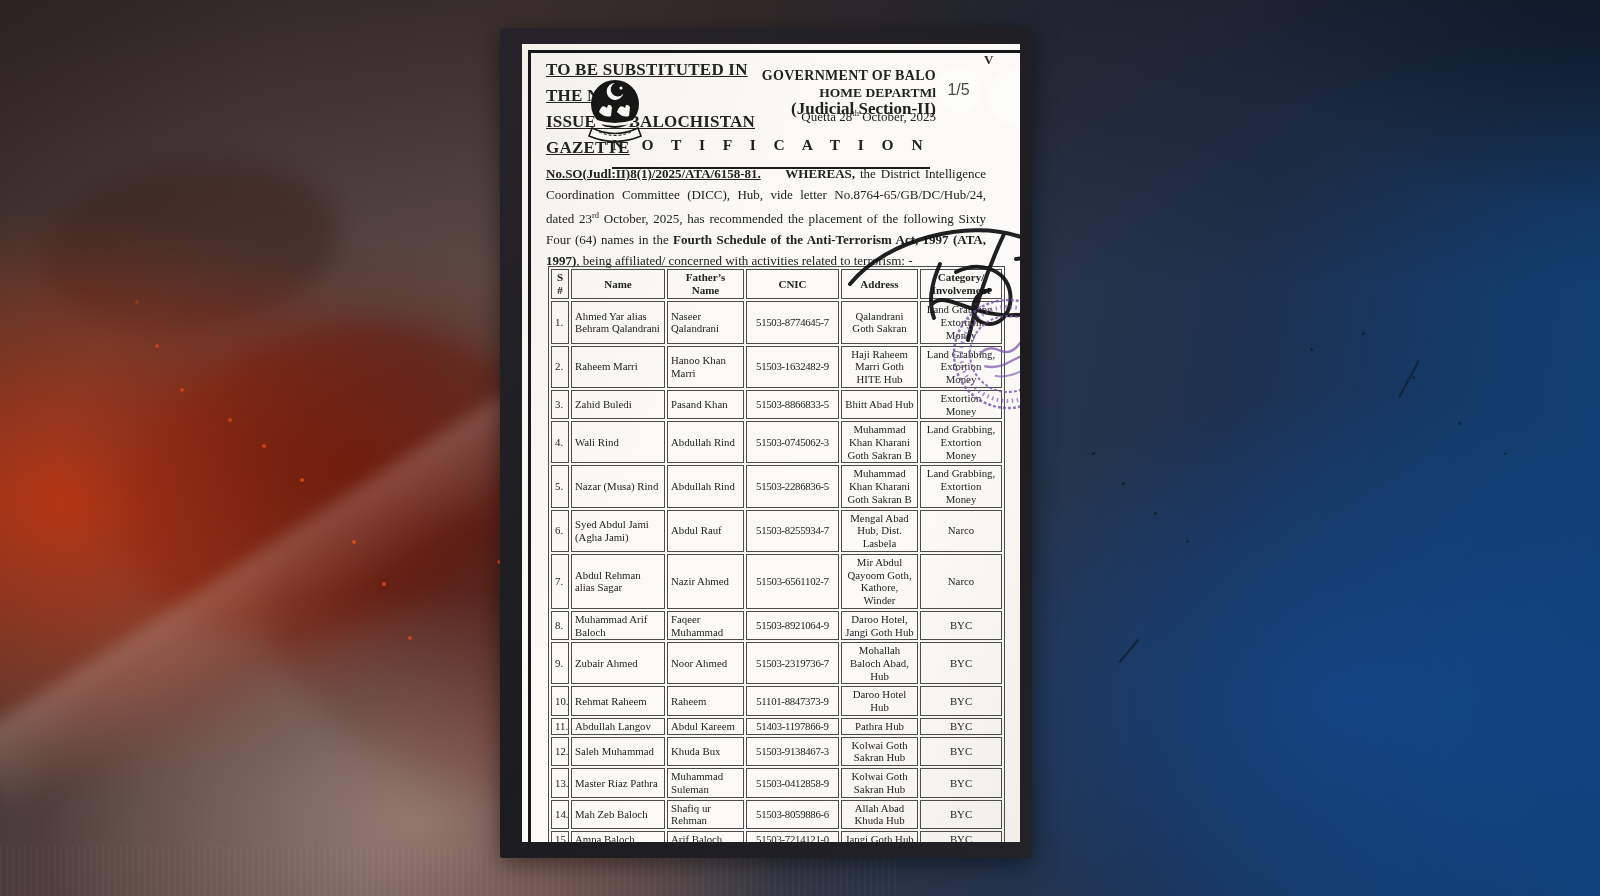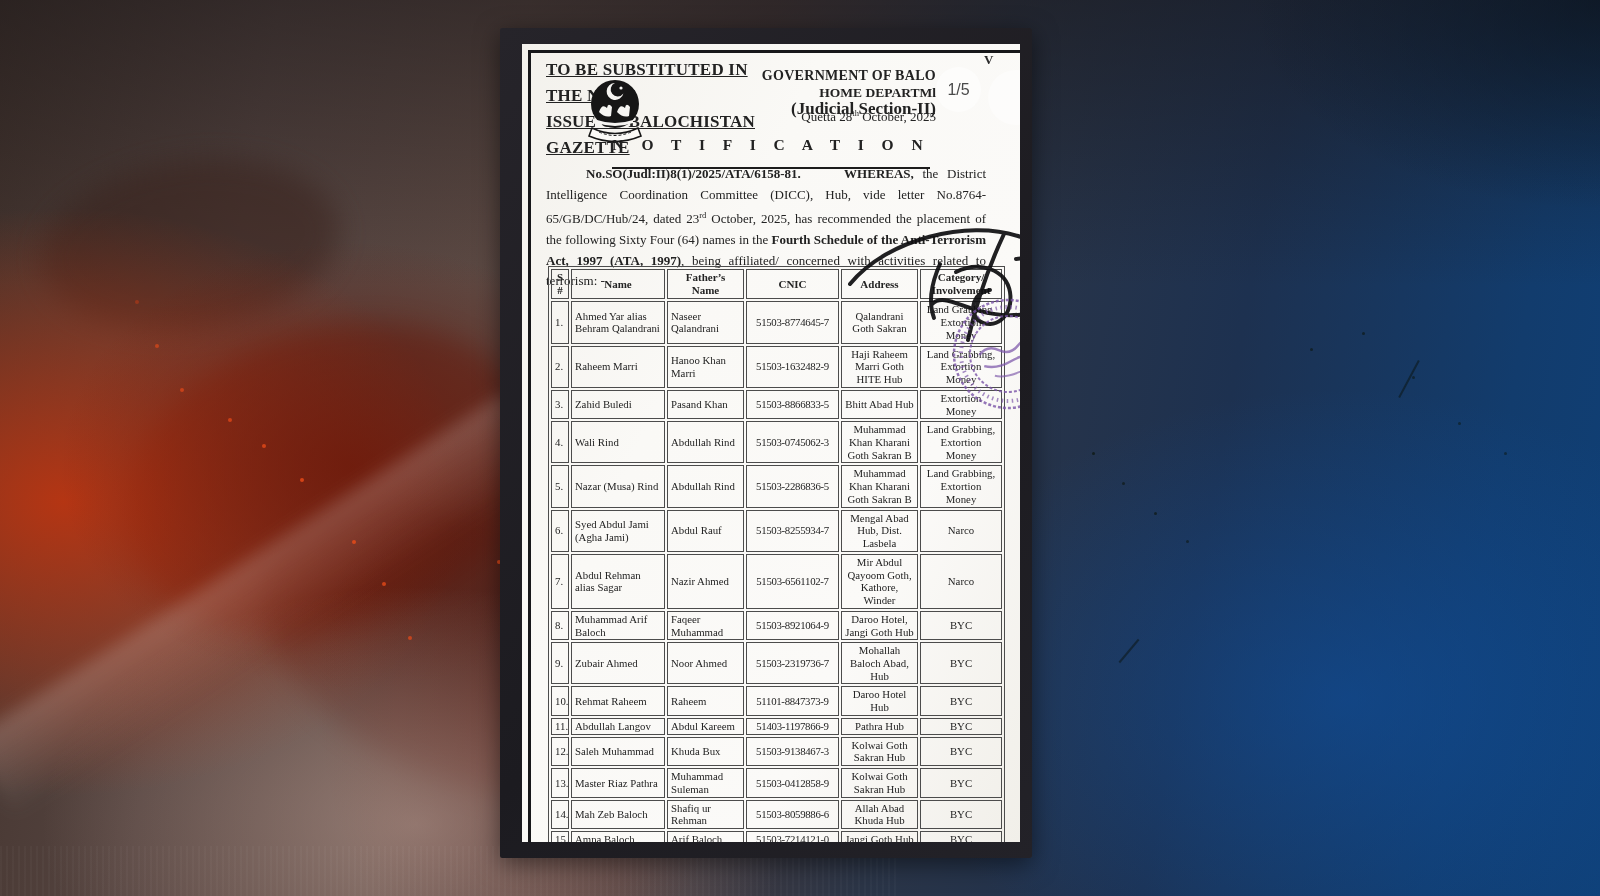--- a/index.html
+++ b/index.html
@@ -70,21 +70,21 @@
   .cornerV{position:absolute;left:462px;top:8px;font-size:13px;font-weight:bold;color:#2a2a2a;}
   .pgcircle{position:absolute;border-radius:50%;background:rgba(255,255,255,.55);margin-top:16px;}
   .pgcircle.c1{left:414px;top:7px;width:45px;height:45px;display:flex;align-items:center;justify-content:center;}
   .pgcircle.c2{left:466px;top:10px;width:55px;height:55px;background:rgba(255,255,255,.45);}
   .pgnum{font-family:"Liberation Sans",sans-serif;font-size:16px;color:#4a4a4a;}
 
   .notif{position:absolute;left:0;top:92px;width:100%;text-align:center;}
   .notif span{font-size:15.5px;font-weight:bold;letter-spacing:7px;border-bottom:2px solid #1c1c1c;padding-bottom:14px;}
 
   .para{position:absolute;left:24px;top:120px;width:440px;font-size:13px;line-height:20.6px;text-align:justify;}
-  .para .ref{font-weight:bold;margin-left:40px;}
+  .para .ref{font-weight:bold;text-decoration:underline;}
   .para .bold{font-weight:bold;}
 
   table.sched{position:absolute;left:26px;top:222px;width:441px;border-collapse:separate;border-spacing:2.5px;
     border:1.5px solid #4c4c4c;table-layout:fixed;}
   table.sched th,table.sched td{border:1px solid #4c4c4c;padding:1px 3px;vertical-align:middle;color:#232323;}
   table.sched th{font-size:11px;font-weight:bold;text-align:center;line-height:1.2;}
   table.sched td{font-size:10.8px;line-height:1.18;}
   td.c-sn{text-align:left;padding-left:2px;}
   td.c-name,td.c-father{text-align:left;}
   td.c-cnic{text-align:center;font-size:11.2px;letter-spacing:-.3px;white-space:nowrap;}

